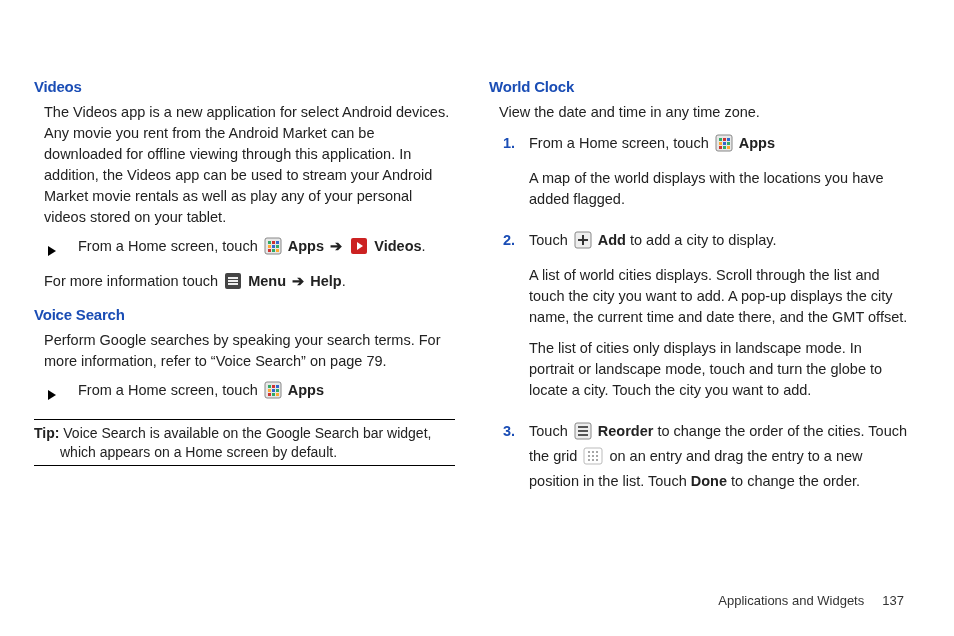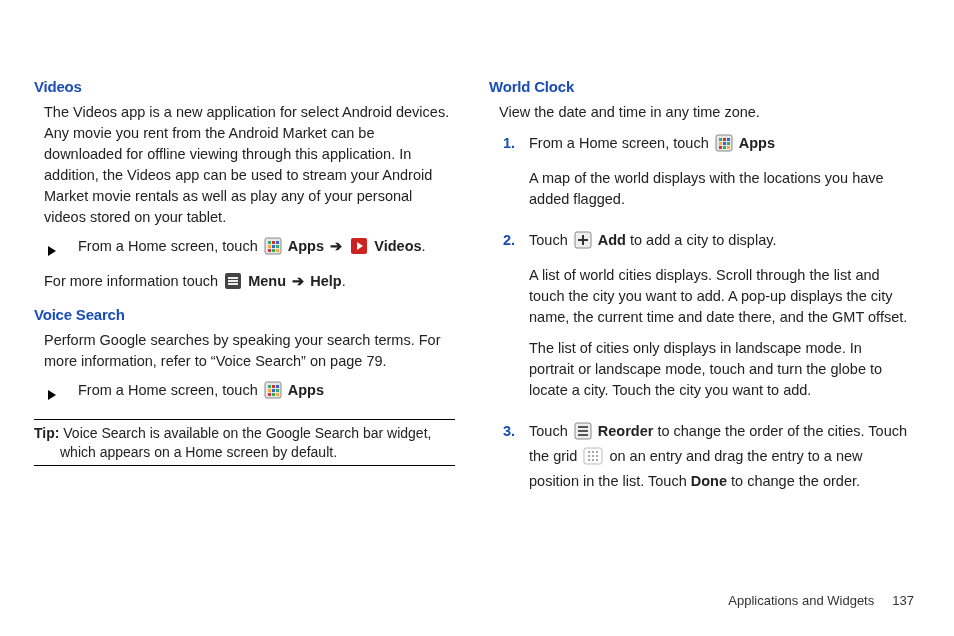--- a/index.html
+++ b/index.html
@@ -79,21 +79,21 @@
     margin: 14px 0 0 -10px;
     font-size: 14px;
     line-height: 1.35;
   }
   .tip-block .tip-body {
     padding-left: 26px;
     text-indent: -26px;
   }
   .footer {
     position: absolute;
-    right: 40px;
+    right: 50px;
     bottom: 28px;
     font-size: 13px;
     color: #333;
   }
 </style>
 </head>
 <body>
 
 <div class="page">
 

